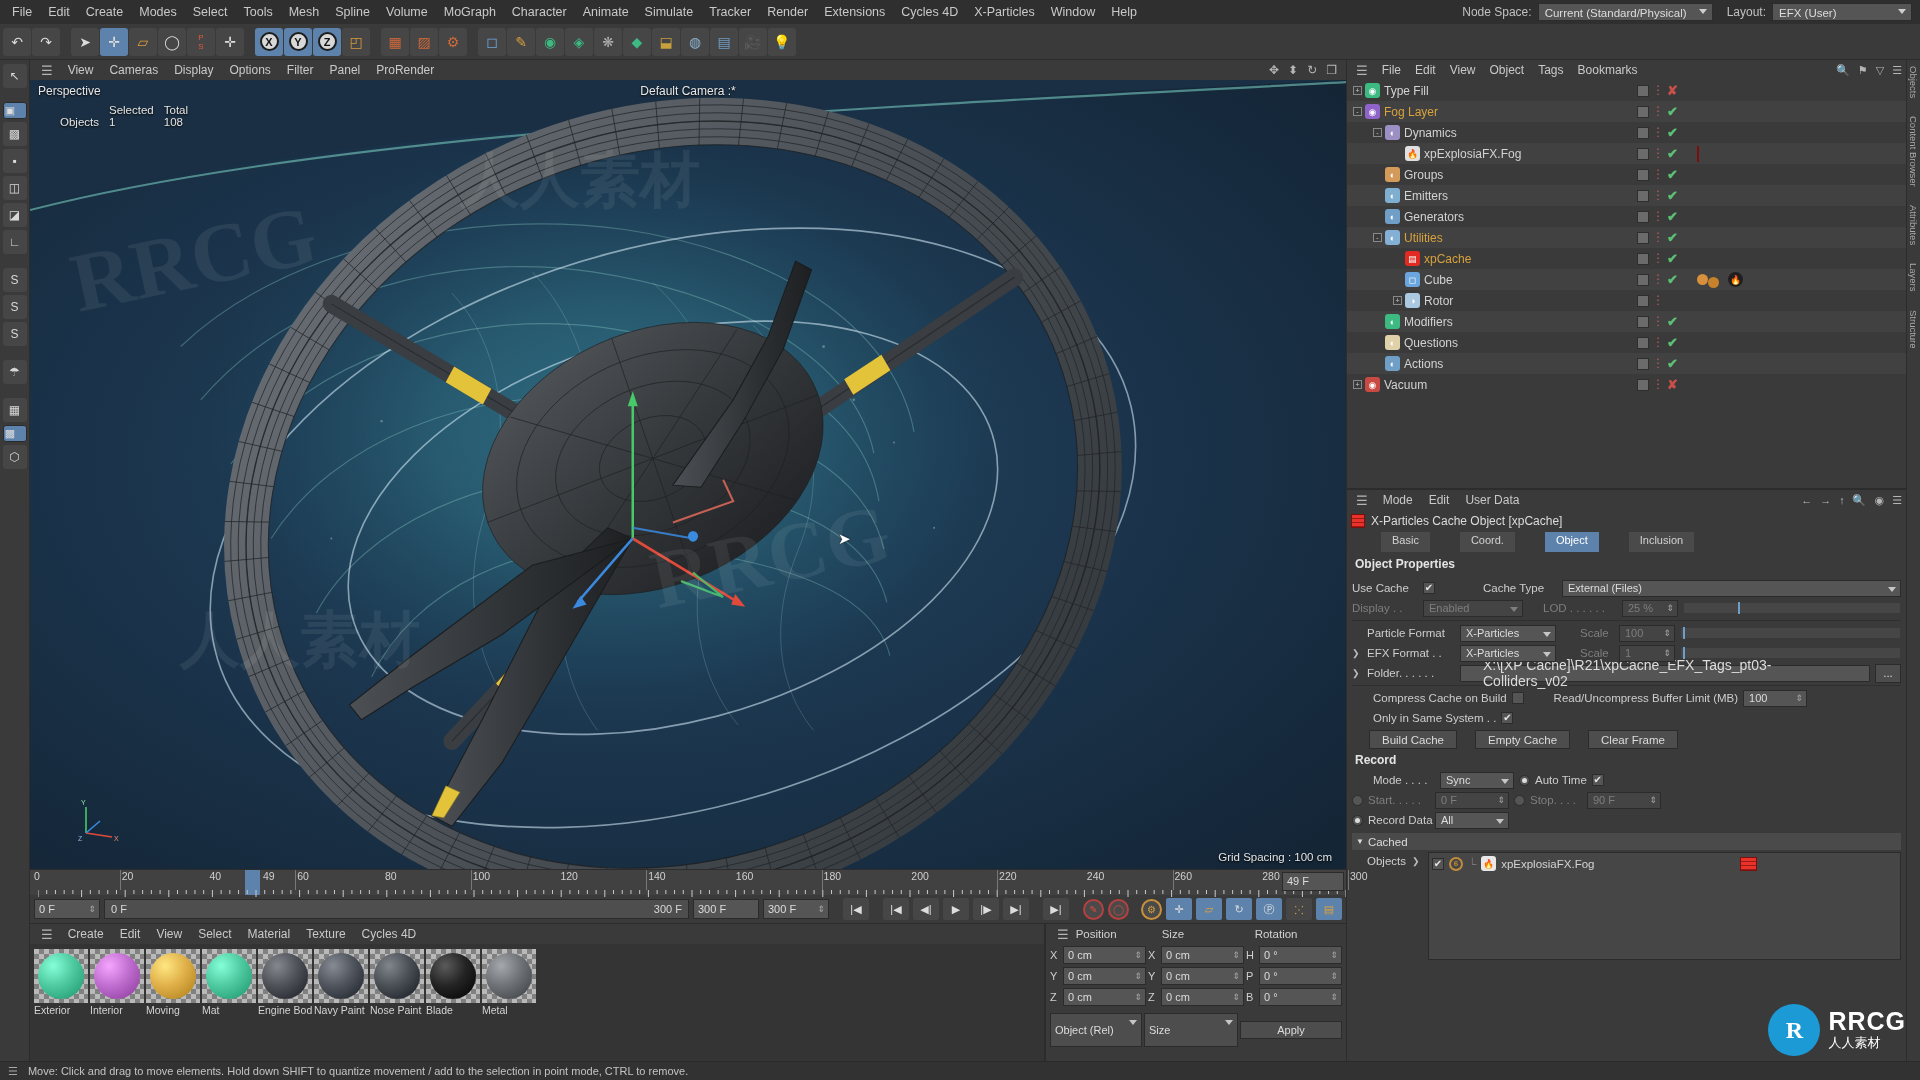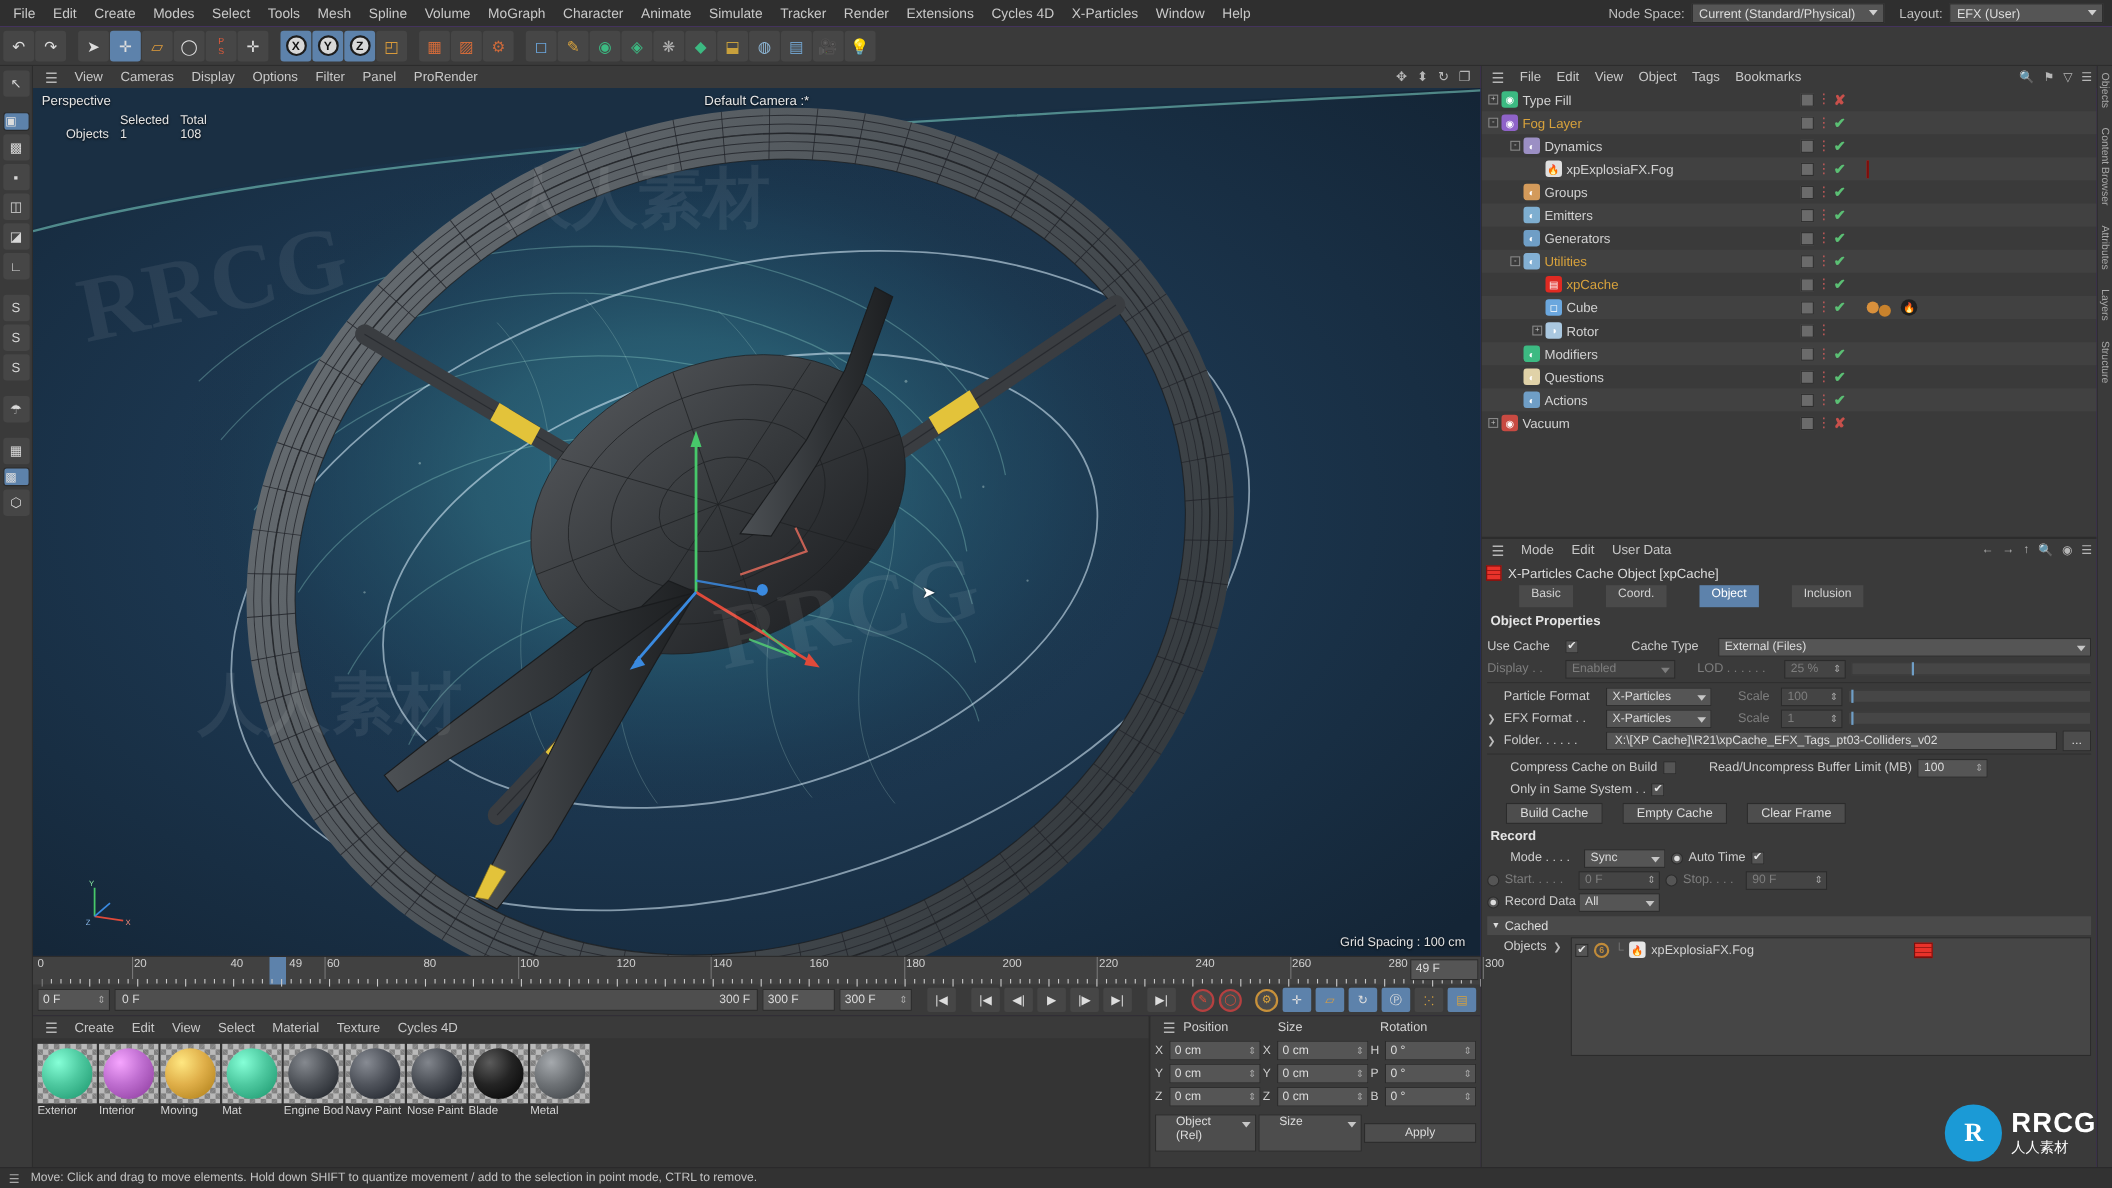--- a/index.html
+++ b/index.html
@@ -1,18 +1,18 @@
 <!DOCTYPE html>
 <html><head>
 <meta charset="utf-8">
 <style>
   * { box-sizing: border-box; margin:0; padding:0; }
   html,body { width:1920px; height:1080px; overflow:hidden; background:#2b2b2b;
     font-family:"Liberation Sans", sans-serif; color:#c8c8c8; font-size:12px; }
-  .app { position:relative; width:1920px; height:1080px; display:flex; flex-direction:column; background:#6d28d9; }
+  .app { position:relative; width:1920px; height:1080px; display:flex; flex-direction:column; background:#15803d; }
 
   
   .menubar { height:24px; background:#2f2f2f; display:flex; align-items:center; padding-left:4px; flex:0 0 24px; }
   .menubar .mi { padding:3px 8px; color:#c9c9c9; font-size:12.5px; white-space:nowrap; }
   .menubar .spacer { flex:1; }
   .ns-label { color:#c0c0c0; font-size:12px; padding-right:6px; }
   .ns-select { background:#555; border:1px solid #2c2c2c; color:#ddd; font-size:11.5px;
     padding:2px 16px 2px 6px; min-width:175px; position:relative; height:18px; line-height:14px;}
   .ns-select .car { position:absolute; right:5px; top:5px; width:0;height:0;
     border-left:4px solid transparent;border-right:4px solid transparent;border-top:5px solid #cfcfcf;}
@@ -101,21 +101,21 @@
   .cp-head { height:20px;display:flex;align-items:center;gap:0;padding-left:4px;}
   .cp-head .ham{padding:0 7px;color:#b5b5b5;font-size:13px;}
   .cp-head .lbl{font-size:11.5px;color:#d2d2d2;}
   .cp-grid{padding:2px 4px 4px 4px;}
   .cp-row{display:flex;align-items:center;gap:2px;margin-bottom:3px;}
   .cp-ax{width:11px;font-size:11px;color:#cfcfcf;}
   .cp-in{flex:1;height:18px;background:#555;border:1px solid #2b2b2b;color:#dcdcdc;font-size:11px;
      display:flex;align-items:center;padding:0 4px;position:relative;text-align:right;}
   .cp-in .sp2{position:absolute;right:3px;color:#a8a8a8;font-size:9px;}
   .cp-sel{height:34px;background:#4d4d4d;border:1px solid #2b2b2b;color:#dcdcdc;font-size:11px;
-     display:flex;padding:0 18px;position:relative;}
+     display:flex;align-items:center;padding:0 4px;position:relative;}
   .cp-btn{height:18px;background:#4d4d4d;border:1px solid #2b2b2b;color:#dcdcdc;font-size:11px;
      display:flex;align-items:center;justify-content:center;}
 
   
   .rightdock { width:560px; background:#3a3a3a; display:flex; flex-direction:column; border-left:1px solid #2c2c2c; }
   .om { flex:0 0 430px; display:flex; flex-direction:column; border-bottom:2px solid #2c2c2c;}
   .om-menu { height:20px; display:flex; align-items:center; padding-left:2px; background:#3a3a3a; }
   .om-menu .ham{padding:0 7px;color:#b5b5b5;font-size:13px;}
   .om-menu .mi{padding:2px 7px;font-size:12px;color:#c9c9c9;}
   .om-menu .sp{flex:1;}
@@ -158,22 +158,22 @@
   .chkbox.off{color:transparent;}
   .radio{width:11px;height:11px;border-radius:50%;background:#555;border:1px solid #2c2c2c;display:inline-flex;
      align-items:center;justify-content:center;}
   .radio.on::after{content:"";width:5px;height:5px;border-radius:50%;background:#dcdcdc;}
   .sel{height:17px;background:#555;border:1px solid #2b2b2b;color:#dcdcdc;font-size:11px;display:flex;
      align-items:center;padding:0 14px 0 5px;position:relative;}
   .sel .car{position:absolute;right:4px;top:6px;width:0;height:0;border-left:4px solid transparent;
      border-right:4px solid transparent;border-top:5px solid #c6c6c6;}
   .sel.dim{background:#444;color:#7e7e7e;}
   .sel.dim .car{border-top-color:#7e7e7e;}
-  .txtin{height:17px;background:#555;border:1px solid #2b2b2b;color:#dcdcdc;font-size:11px;display:flex;
-     align-items:center;padding:0 7px;}
+  .txtin{height:17px;background:#555;border:1px solid #2b2b2b;color:#dcdcdc;font-size:14px;display:flex;
+     align-items:center;padding:0 22px;}
   .numin{height:17px;width:72px;background:#555;border:1px solid #2b2b2b;color:#dcdcdc;font-size:11px;
      display:flex;align-items:center;padding:0 12px 0 5px;position:relative;}
   .numin .sp2{position:absolute;right:3px;color:#a8a8a8;font-size:9px;}
   .numin.dim{background:#444;color:#7e7e7e;}
   .btn{height:19px;background:#4d4d4d;border:1px solid #2b2b2b;color:#dcdcdc;font-size:11.5px;
      display:inline-flex;align-items:center;justify-content:center;padding:0 12px;}
   .arrow-r{color:#bbb;font-size:9px;width:10px;}
   .divider{height:1px;background:#2f2f2f;margin:2px 0;}
   .cachedbar{height:17px;background:#4a4a4a;display:flex;align-items:center;padding-left:4px;
      font-size:11.5px;color:#dcdcdc;margin-top:3px;}

